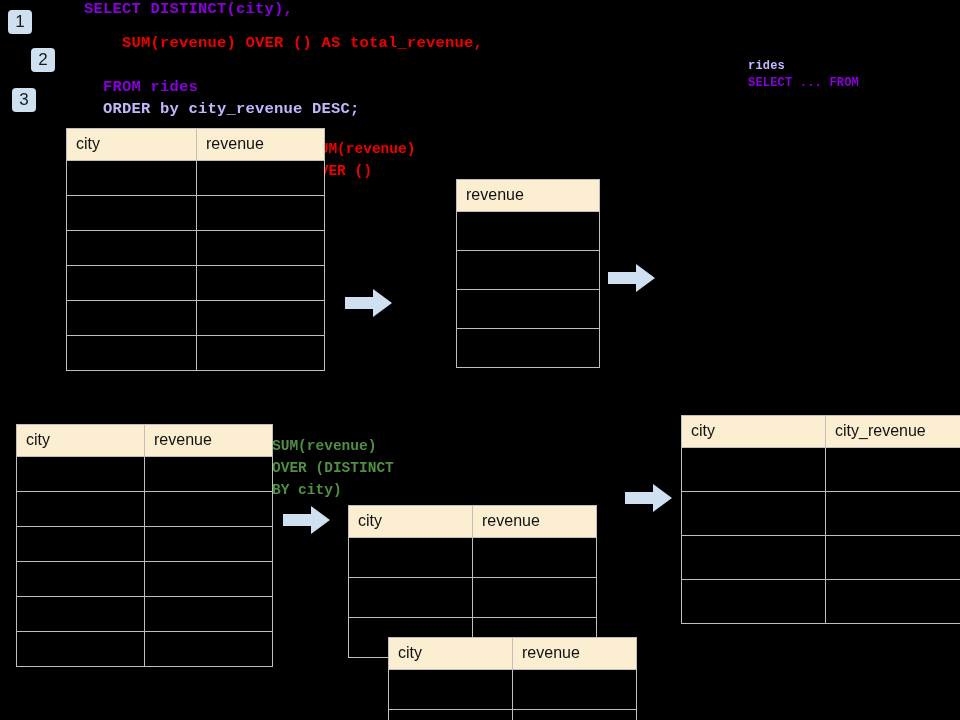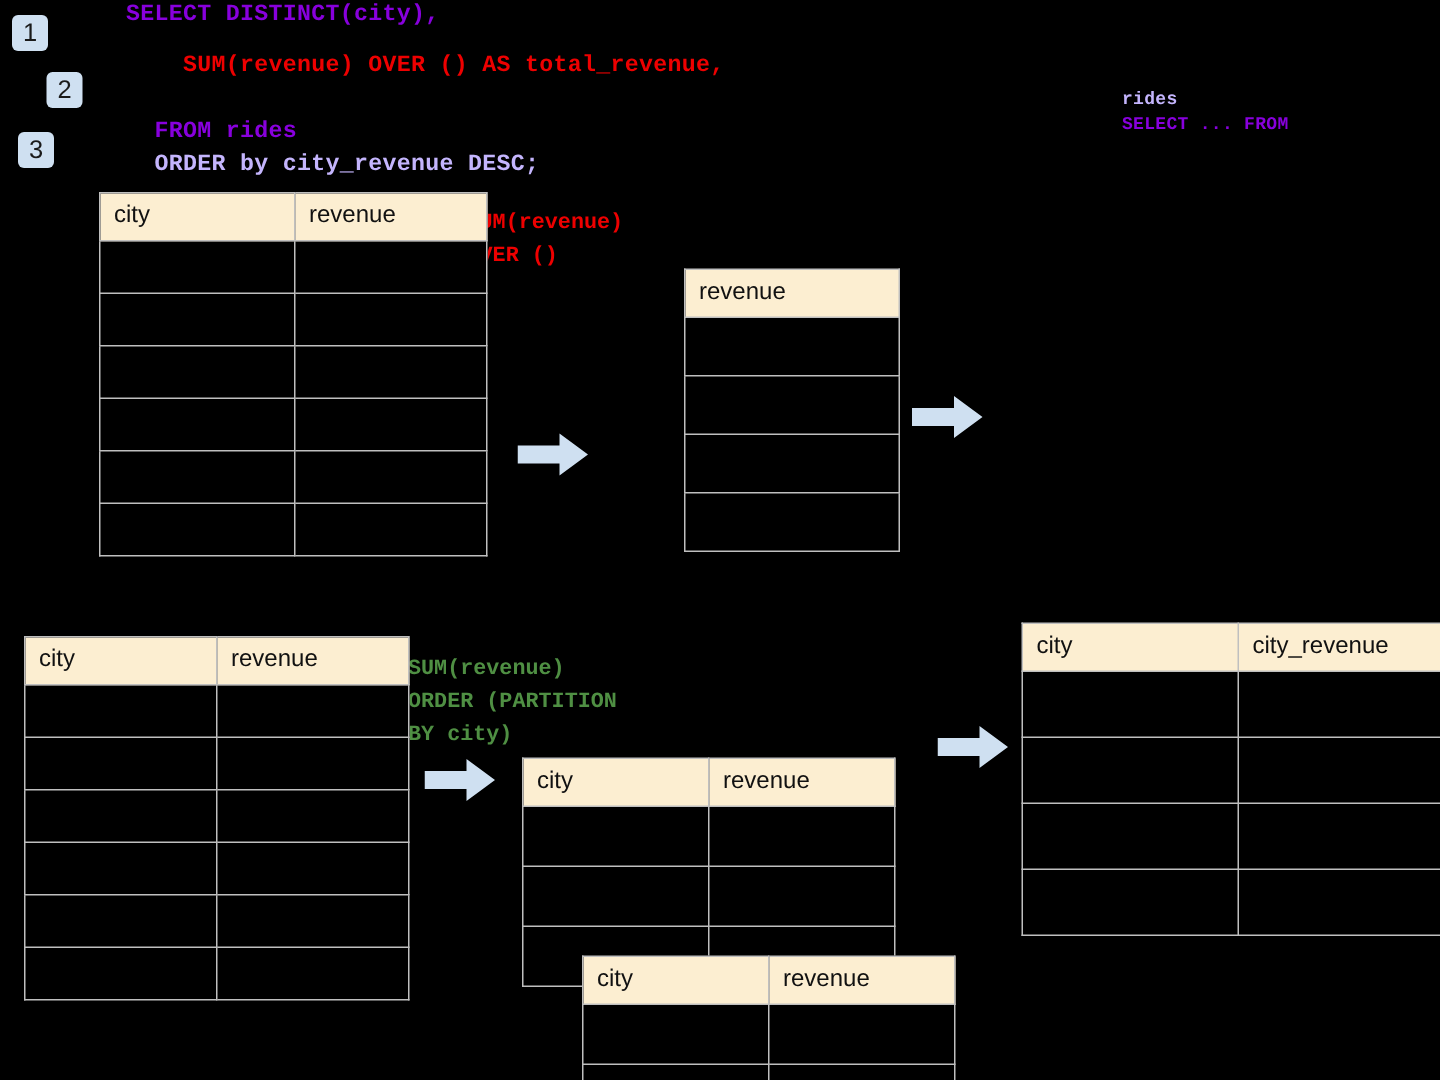--- a/index.html
+++ b/index.html
@@ -106,21 +106,21 @@
   <div class="sql" style="left:84px; top:34px;  color:#ee0000;">    SUM(revenue) OVER () AS total_revenue,</div>
   <div class="sql" style="left:84px; top:78px;  color:#8800dd;text-align:center;">  FROM rides</div>
   <div class="sql" style="left:84px; top:100px; color:#c4b5fd;">  ORDER by city_revenue DESC;</div>
 
   <div class="sql-small" style="left:748px; top:38px; color:#8800dd;margin-top:36px;">SELECT ... FROM</div>
   <div class="sql-small" style="left:748px; top:57px; color:#c4b5fd;">rides</div>
 
   <div class="annot" style="left:311px; top:138px; color:#ee0000;">SUM(revenue)
 OVER ()</div>
   <div class="annot" style="left:272px; top:435px; color:#4f8f43;">SUM(revenue)
-ORDER (PARTITION
+OVER (DISTINCT
 BY city)</div>
 
   <table class="tbl" style="left:66px; top:128px; width:240px;">
     <thead>
       <tr>
         <th style="width:120px;">city</th>
         <th style="width:118px;">revenue</th>
       </tr>
     </thead>
     <tbody>

